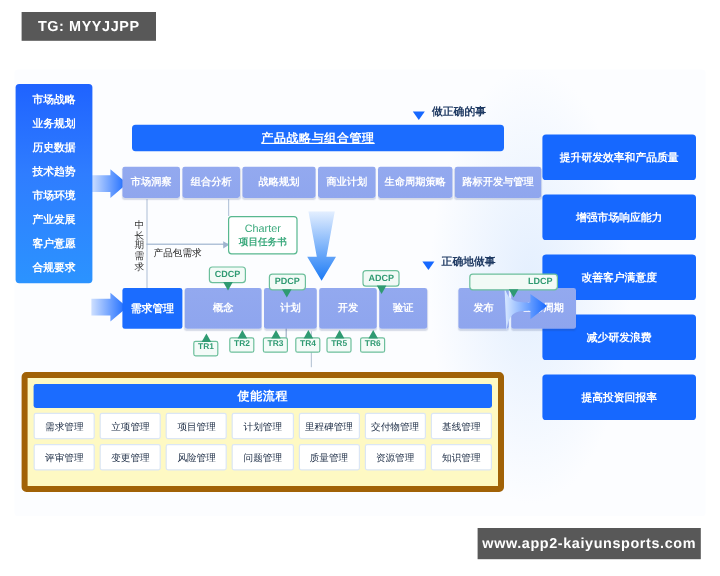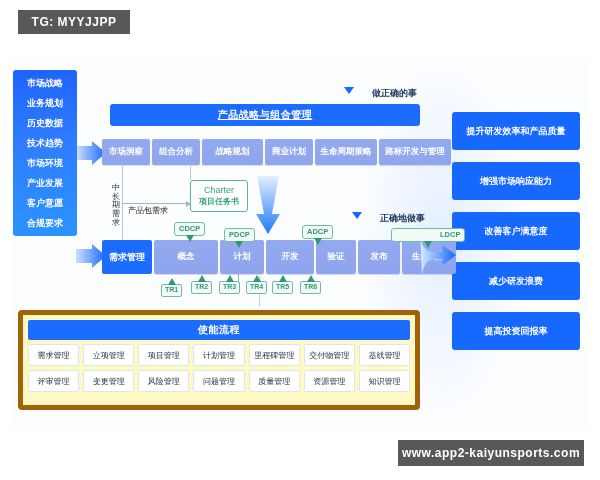--- a/index.html
+++ b/index.html
@@ -63,21 +63,21 @@
   
   #top-banner {
     position: absolute; left: 110px; top: 104px;
     width: 310px; height: 22px;
     background: #1b6cff; border-radius: 3px;
     display: flex; align-items: center; justify-content: center;
     color: #fff; font-size: 10px; font-weight: bold; letter-spacing: .5px; text-decoration: underline;
   }
   .tag-note {
     position: absolute; font-size: 9px; color: #1f3a63; font-weight: bold;
-    display: flex; align-items: flex-start; gap: 18px; white-space: nowrap;
+    display: flex; align-items: flex-end; gap: 6px; white-space: nowrap;
   }
   .tag-note .tri {
     width: 0; height: 0;
     border-left: 5px solid transparent; border-right: 5px solid transparent;
     border-top: 7px solid #1668ff;
   }
   #note-right { left: 344px; top: 87px; }
   #note-doing { left: 352px; top: 212px; }
 
   
@@ -306,21 +306,21 @@
       </defs>
     <path d="M4 0 L26 0 L19 38 L27 38 L15 58 L3 38 L11 38 Z" fill="url(#dg)"></path>
   </svg>
 
   <div id="row-dev">
       <div class="stepfirst">需求管理</div>
       <div class="step" style="width: 64px;">概念</div>
       <div class="step" style="width: 44px;">计划</div>
       <div class="step" style="width: 48px;">开发</div>
       <div class="step" style="width: 40px;">验证</div>
-      <div class="step" style="width: 42px;">发布</div>
+      <div class="step" style="width: 42px; margin-left: 24px;">发布</div>
       <div class="step" style="width: 54px;">生命周期</div>
     </div>
   <div id="tr-riser"></div>
   <div id="tr-sep"></div>
 
   <div id="enable">
     <div id="enable-title">使能流程</div>
     <div class="en-row" id="en-row1">
         <div class="en-cell">需求管理</div>
         <div class="en-cell">立项管理</div>

